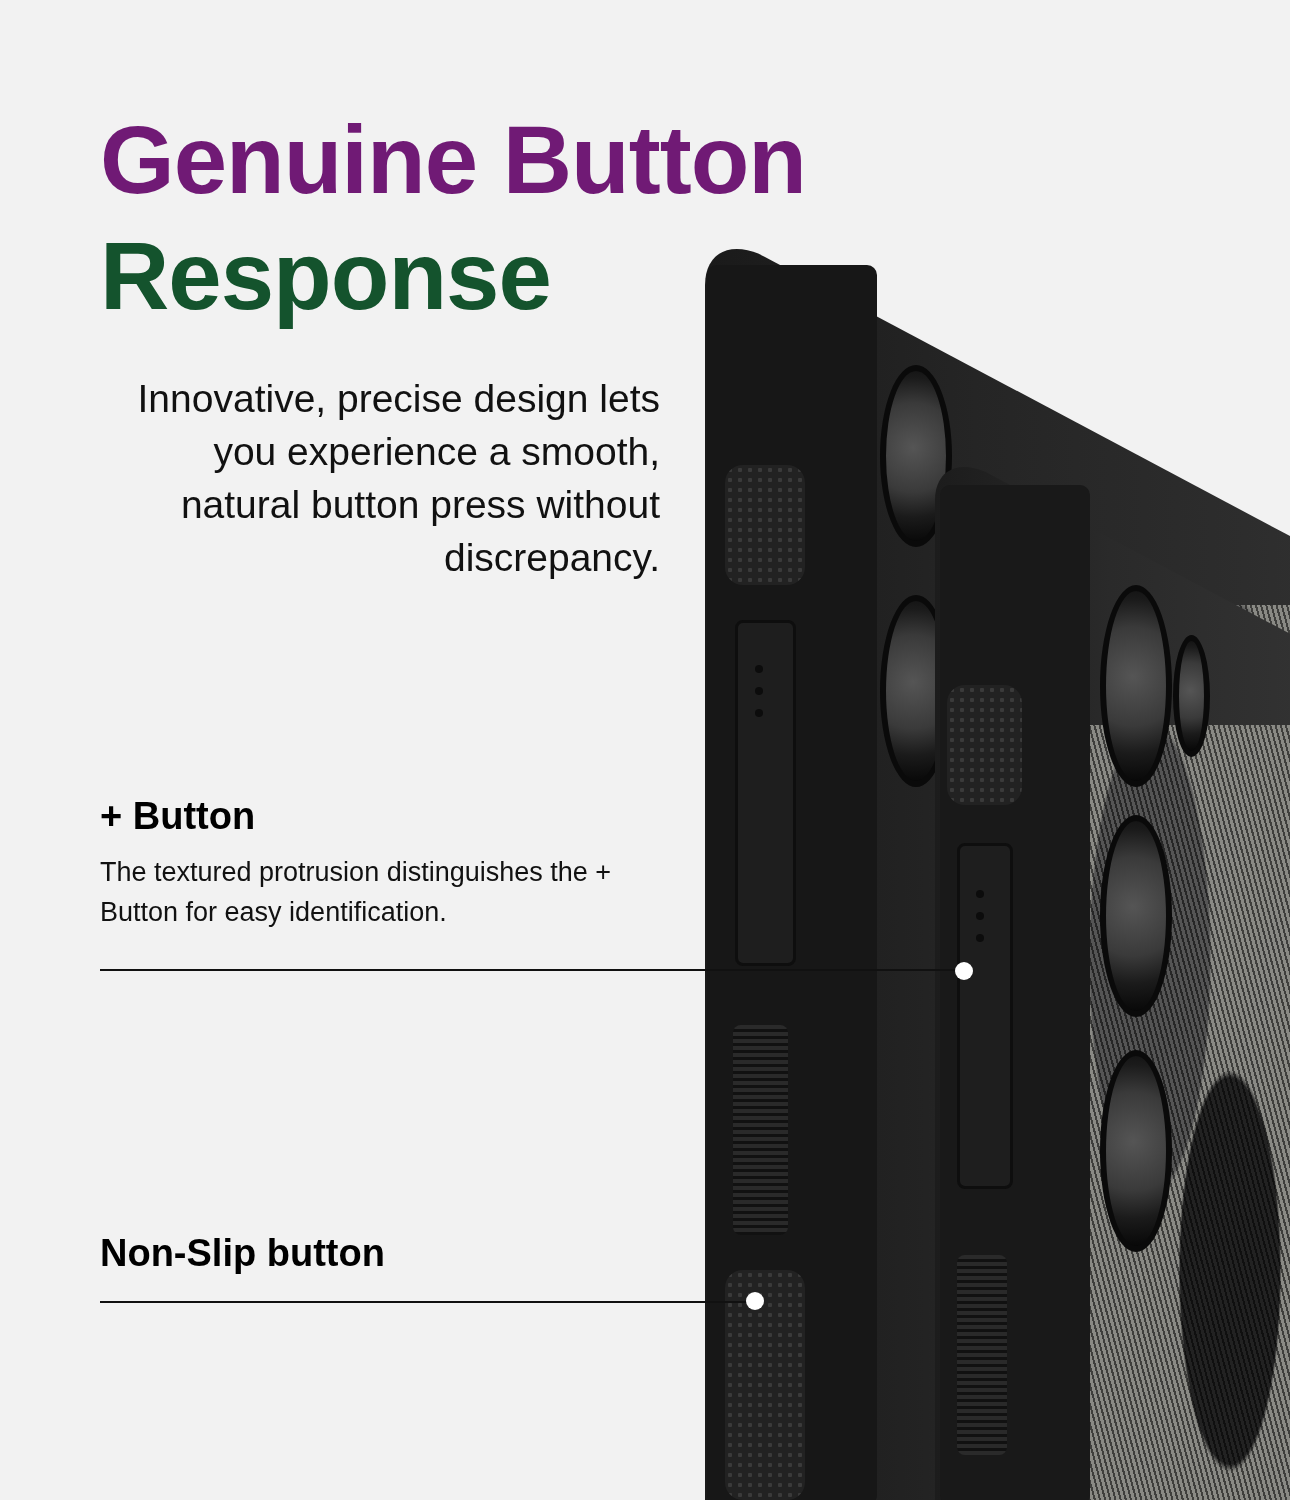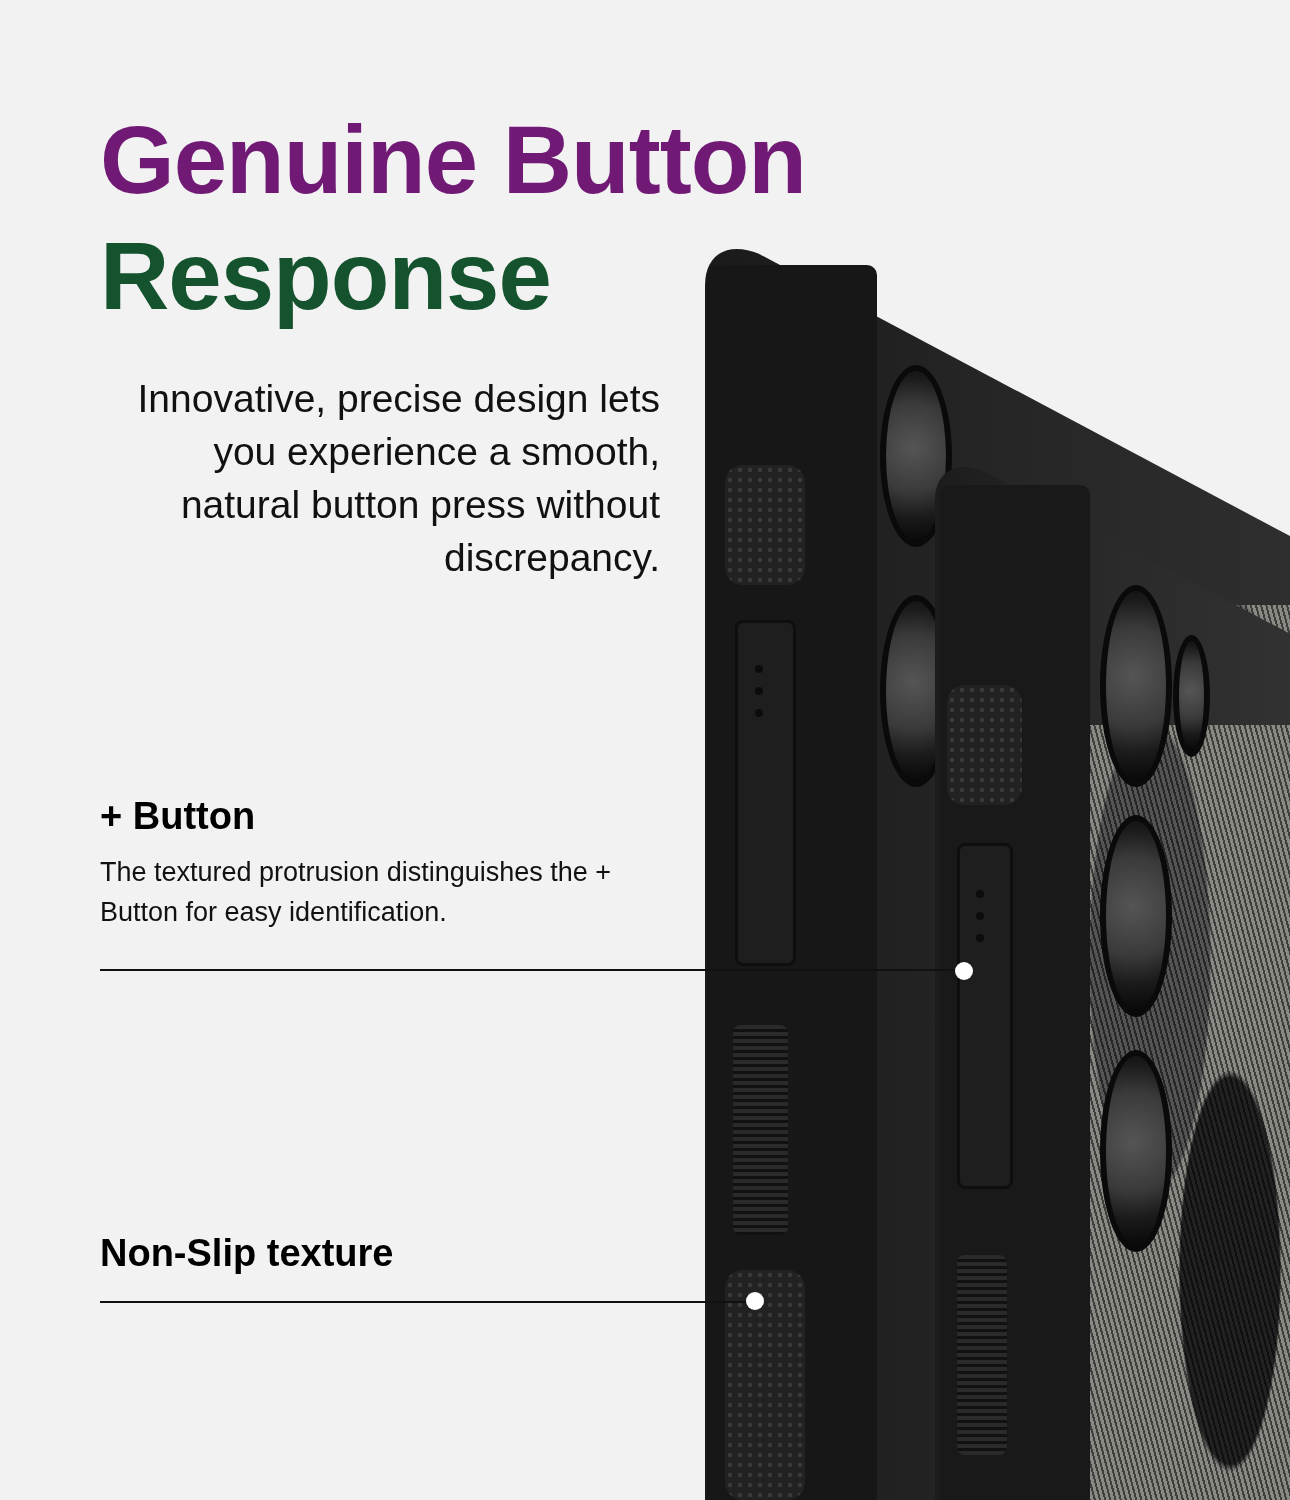--- a/index.html
+++ b/index.html
@@ -101,15 +101,15 @@
   <div class="lens" style="left:405px; top:590px; width:60px; height:190px;"></div>
   <div class="lens" style="left:405px; top:825px; width:60px; height:190px;"></div>
   <div class="lens" style="left:478px; top:410px; width:25px; height:110px;"></div>
 </div>
 
 <div class="feat-title" style="top:774px;margin-top:23px;">+ Button</div>
 <div class="feat-desc" style="top:820px;margin-top:32px;">The textured protrusion distinguishes the + Button for easy identification.</div>
 <div class="callout-line" style="left:100px; top:969px; width:864px;"></div>
 <div class="callout-dot" style="left:955px; top:962px;"></div>
 
-<div class="feat-title" style="top:1234px;">Non-Slip texture</div>
+<div class="feat-title" style="top:1234px;">Non-Slip button</div>
 <div class="callout-line" style="left:100px; top:1301px; width:655px;"></div>
 <div class="callout-dot" style="left:746px; top:1292px;"></div>
 
 </body></html>

